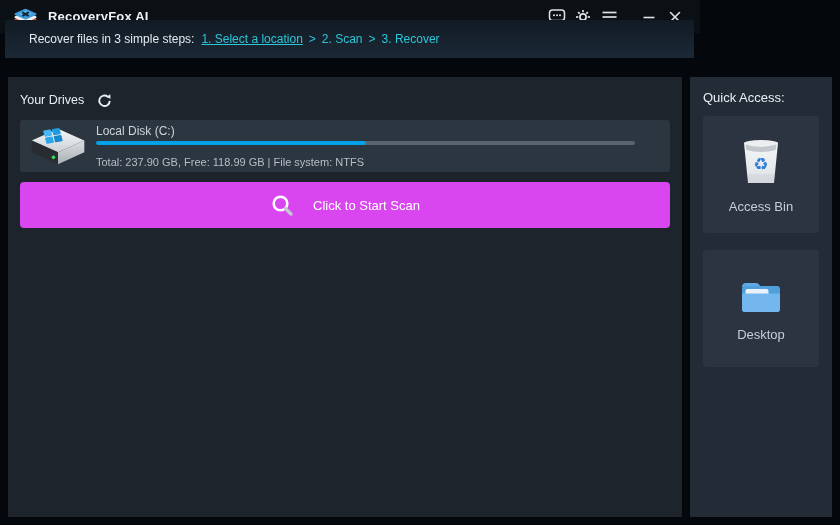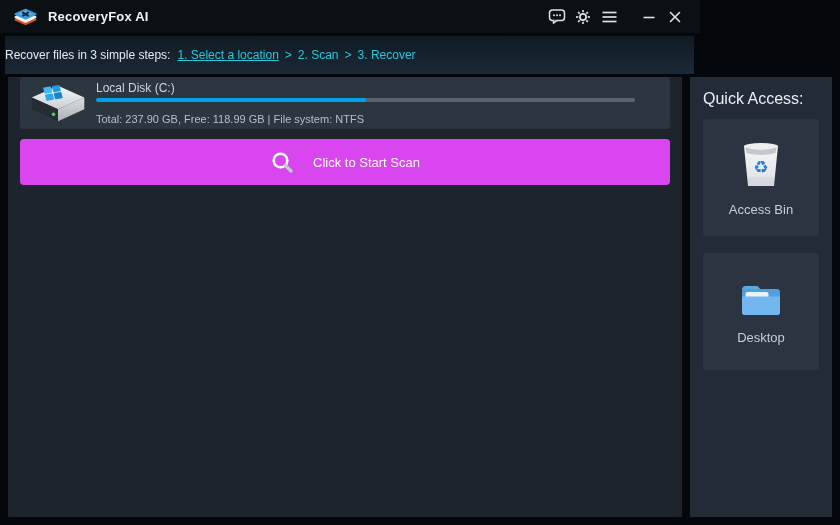--- a/index.html
+++ b/index.html
@@ -11,23 +11,23 @@
   .titlebar { position:absolute; left:0; top:0; right:0; height:33px; background:#0b1015;
               display:flex; align-items:center; padding:0 12px; }
   .logo { width:23px; height:23px; margin-left:2px; margin-right:11px; flex:0 0 auto; }
   .app-title { font-size:13px; font-weight:600; color:#eef2f5; letter-spacing:.2px; }
   .tb-controls { margin-left:auto; display:flex; align-items:center; }
   .tb-btn { width:26px; height:26px; display:flex; align-items:center; justify-content:center;
             cursor:pointer; border-radius:3px; }
   .tb-gap { width:14px; }
 
   
-  .steps-bar { position:absolute; left:5px; right:6px; top:36px; height:38px;
+  .steps-bar { position:absolute; left:5px; right:6px; top:20px; height:38px;
                background:linear-gradient(180deg,#111a24 0%, #1b2936 100%);
-               display:flex; align-items:center; padding:0 0; font-size:12px; }
+               display:flex; align-items:center; padding:0 24px; font-size:12px; }
   .steps-prefix { color:#e3e9ee; margin-right:7px; }
   .step-link { color:#2cc6d8; }
   .step-underline { text-decoration:underline; cursor:pointer; }
   .step-sep { color:#2cc6d8; margin:0 6px; }
 
   
   .main-panel { position:absolute; left:8px; top:77px; width:674px; bottom:8px; background:#1d242c; }
   .drives-header { display:flex; align-items:center; padding:14px 12px 11px 12px; }
   .drives-title { font-size:12.5px; color:#e9eef3; }
   .refresh-btn { margin-left:11px; width:18px; height:18px; display:flex; align-items:center;
@@ -41,21 +41,21 @@
   .drive-bar { height:4px; background:#5a636e; border-radius:2px; overflow:hidden; margin-bottom:5px; }
   .drive-fill { height:100%; background:#00a2e8; border-radius:2px; }
   .drive-details { font-size:11px; color:#b6bec7;margin-top:11px; }
 
   .scan-button { margin:10px 12px 0 12px; height:46px; background:#d946ef; border-radius:4px;
                  display:flex; align-items:center; justify-content:center; gap:19px; cursor:pointer; }
   .scan-label { font-size:13px; color:#ffffff; }
 
   
   .quick-panel { position:absolute; left:690px; top:77px; width:142px; bottom:8px; background:#232c36; }
-  .quick-title { padding:13px 13px 11px 13px; font-size:16px; color:#e9eef3; }
+  .quick-title { padding:13px 13px 11px 13px; font-size:13px; color:#e9eef3; }
   .quick-card { width:116px; height:117px; margin:0 auto 17px auto; background:#2b3440; border-radius:3px;
                 display:flex; flex-direction:column; align-items:center; justify-content:center;
                 gap:11px; cursor:pointer; }
   .quick-card-label { font-size:13px; color:#c6cdd5; }
 
   .recycle-glyph { font-size:17px; fill:#2e7fd8; font-family:"DejaVu Sans", sans-serif; }
 </style>
 </head>
 <body>
 
@@ -139,20 +139,29 @@
   <div class="steps-bar">
     <span class="steps-prefix">Recover files in 3 simple steps:</span>
     <span class="step-link step-underline">1. Select a location</span>
     <span class="step-sep">&gt;</span>
     <span class="step-link">2. Scan</span>
     <span class="step-sep">&gt;</span>
     <span class="step-link">3. Recover</span>
   </div>
 
   <div class="main-panel">
+    <div class="drives-header">
+      <span class="drives-title">Your Drives</span>
+      <span class="refresh-btn">
+        <svg width="15" height="15" viewBox="0 0 16 16">
+          <path d="M13.6 8.4 a5.6 5.6 0 1 1 -2.1-4.5" fill="none" stroke="#e9eef3" stroke-width="2"></path>
+          <path d="M14.2 1.2 L14.4 6.0 L9.8 4.3 Z" fill="#e9eef3"></path>
+        </svg>
+      </span>
+    </div>
 
     <div class="drive-row">
       <div class="drive-icon-box">
         <svg width="58" height="42" viewBox="0 0 64 46">
           <defs>
             <linearGradient id="topGrad" x1="0" y1="0" x2="0" y2="1">
               <stop offset="0" stop-color="#f4f6f7"></stop>
                 <stop offset="1" stop-color="#ccd1d5"></stop>
             </linearGradient>
             <linearGradient id="sideGrad" x1="0" y1="0" x2="0" y2="1">

